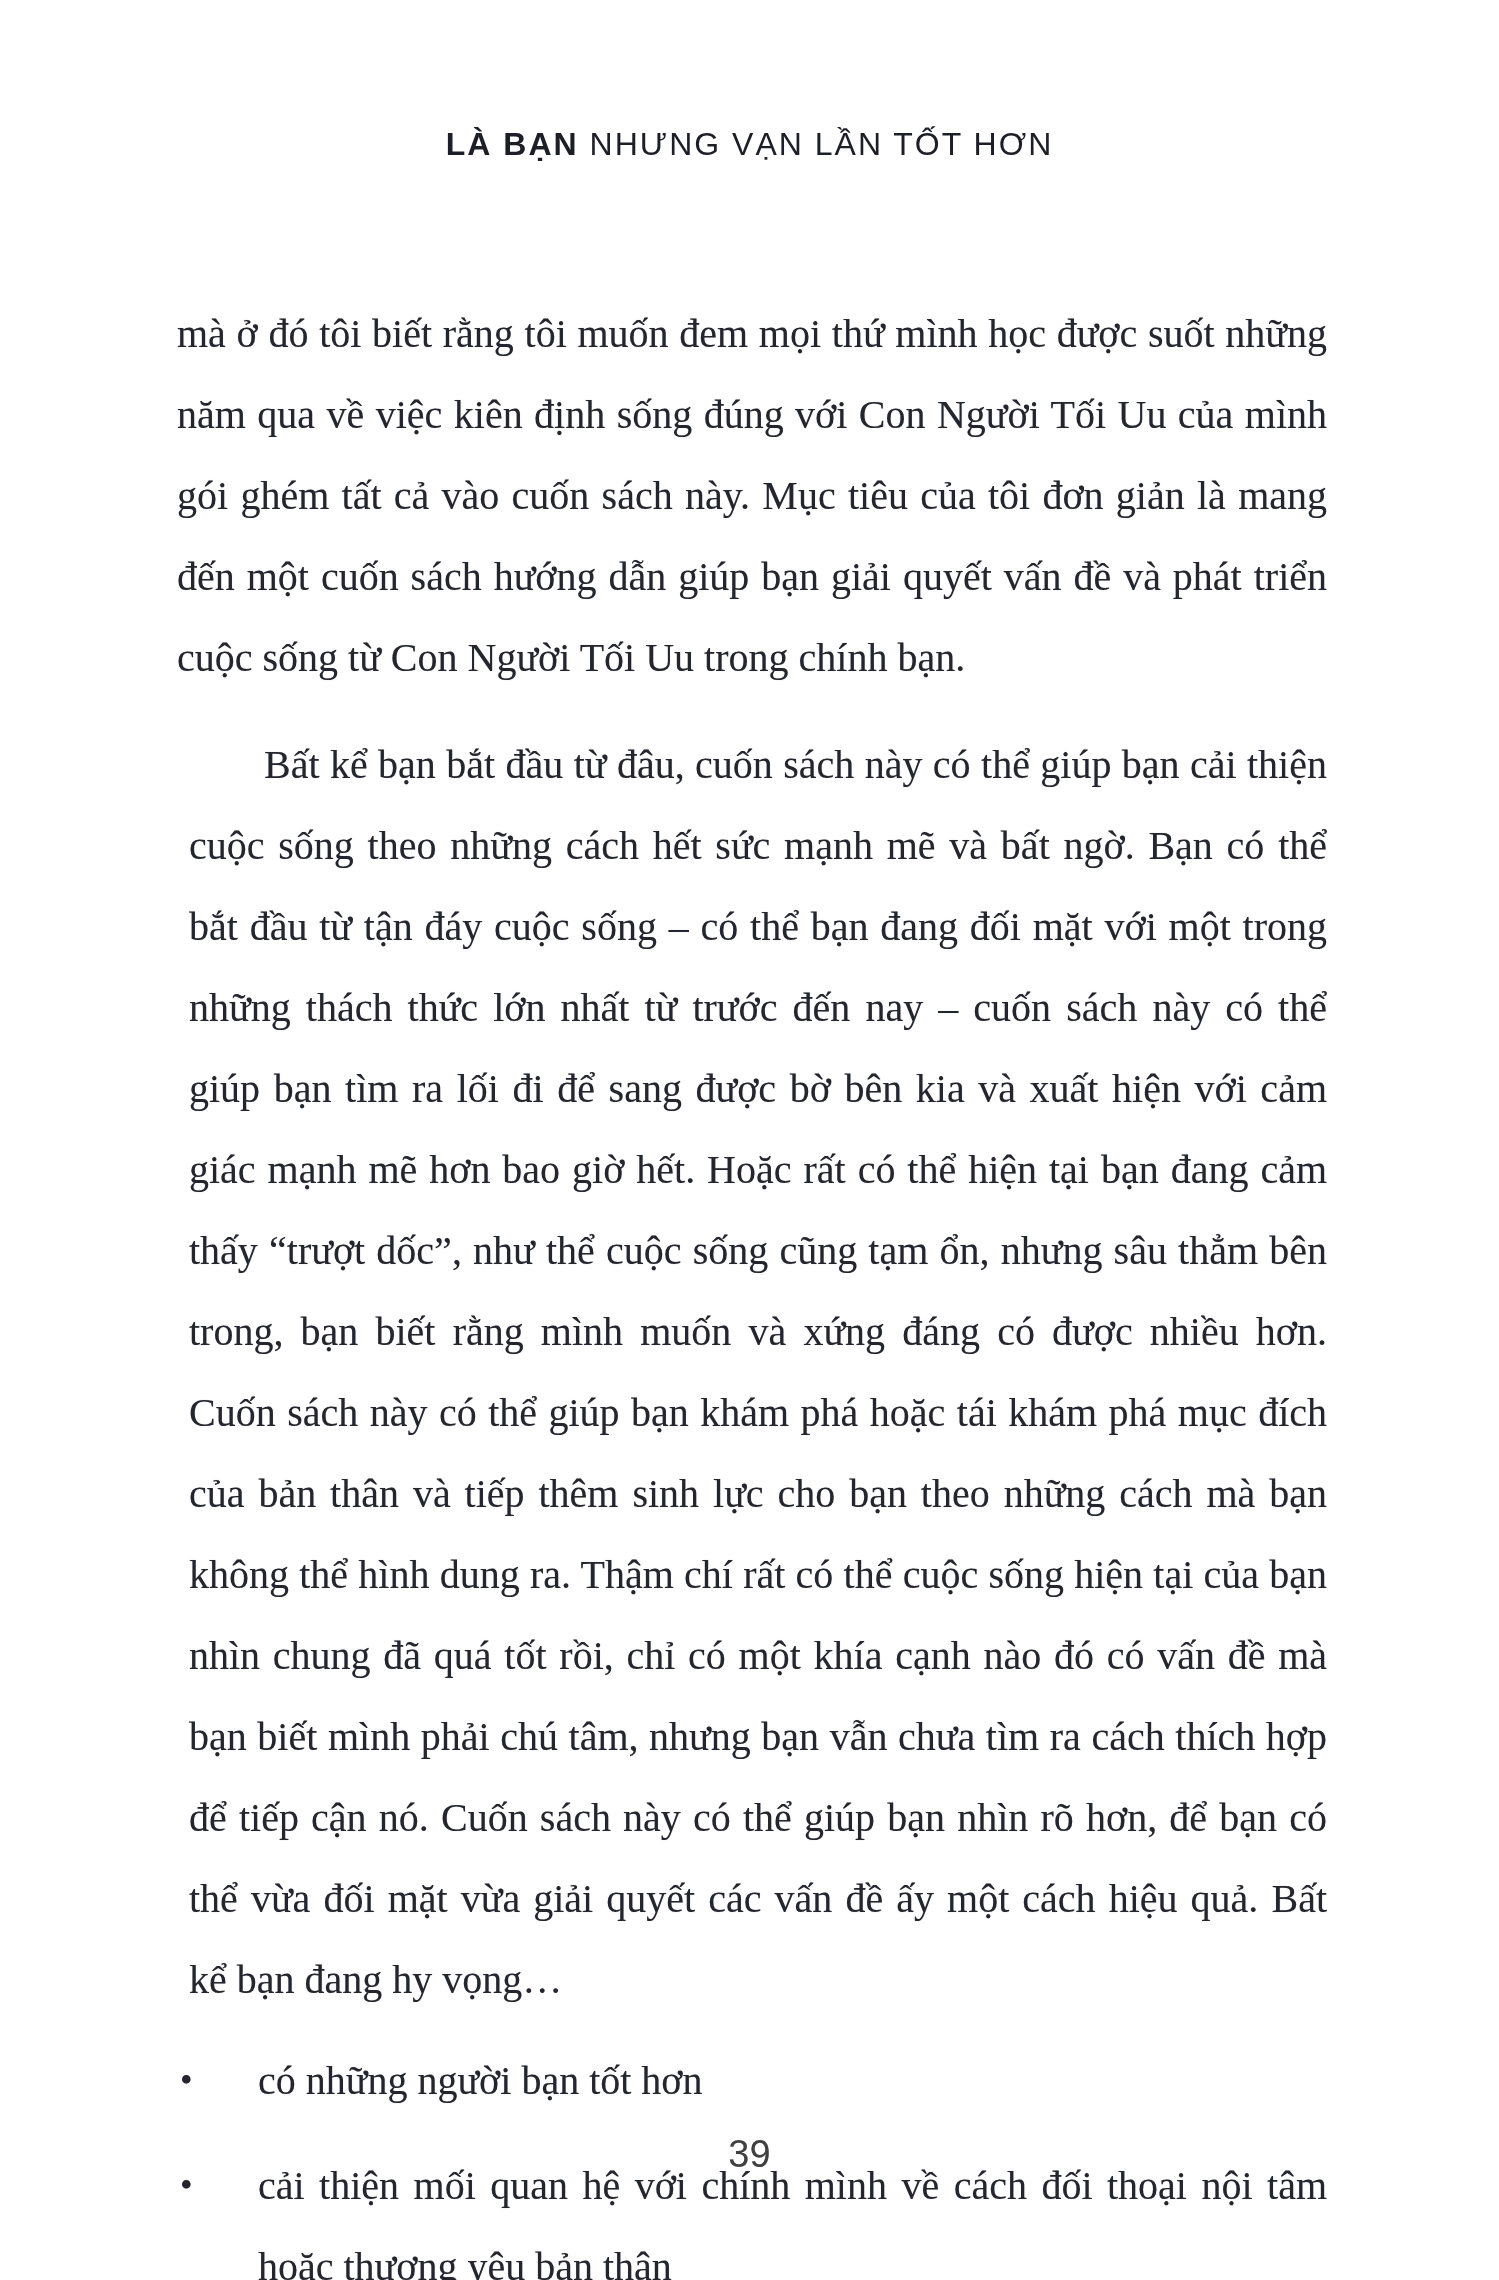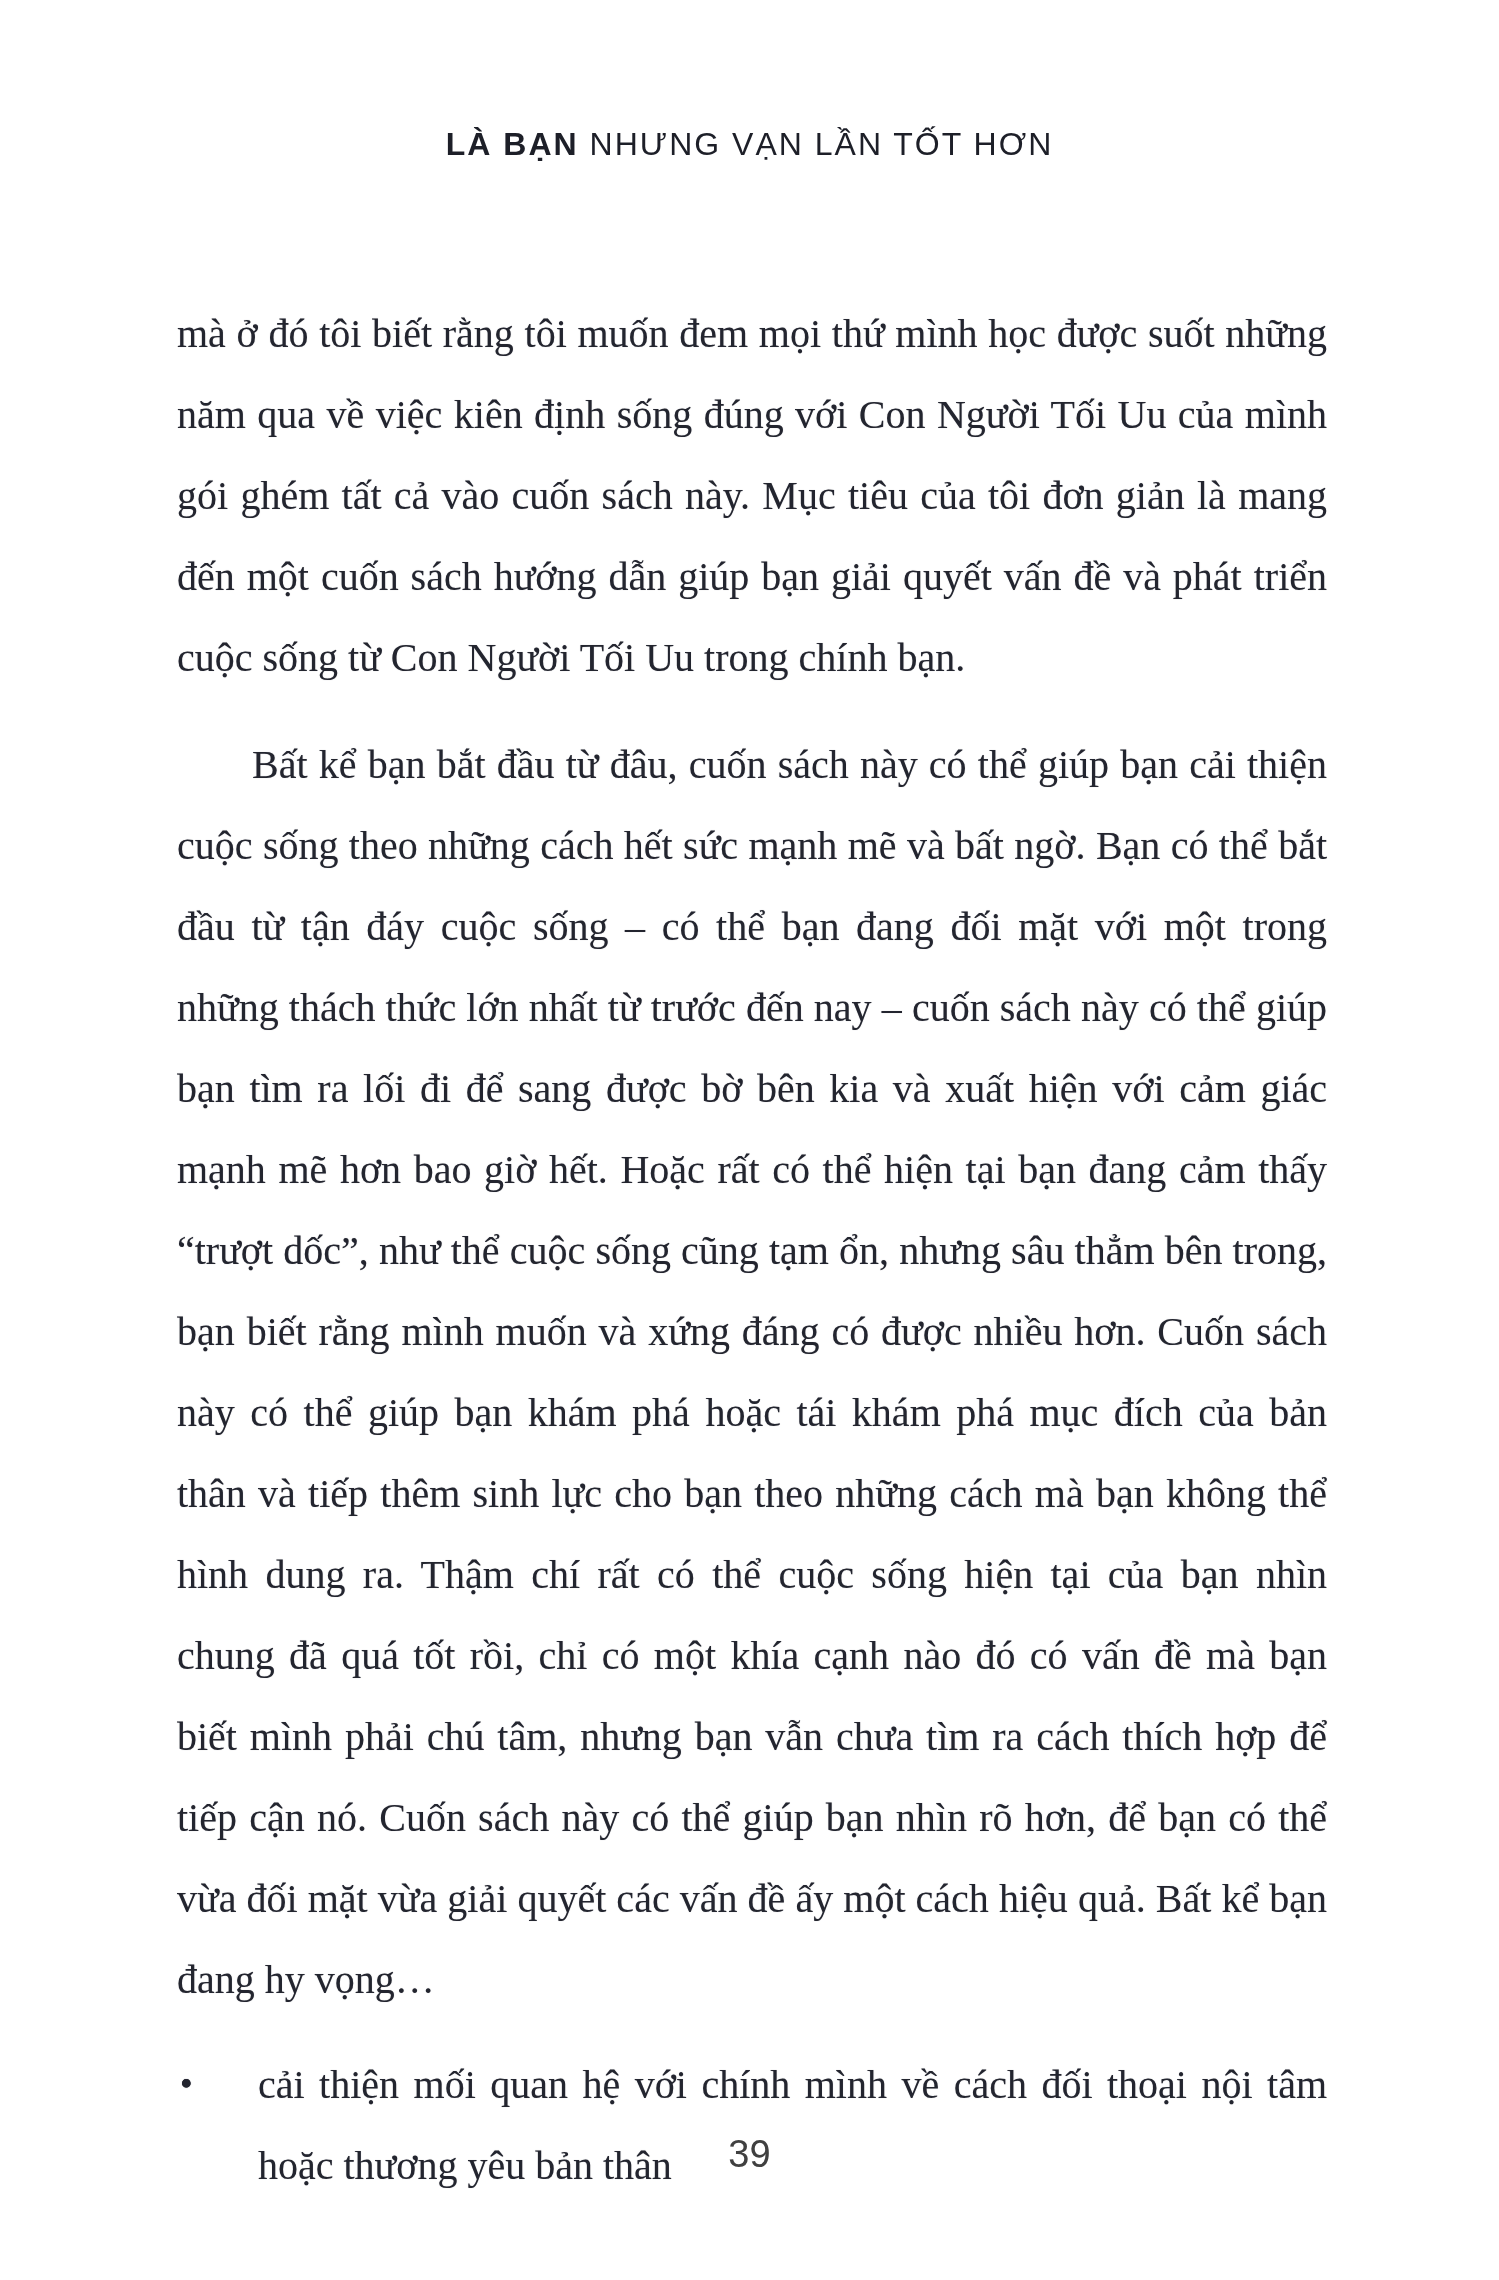--- a/index.html
+++ b/index.html
@@ -30,21 +30,21 @@
     left:177px;
     width:1150px;
     top:293px;
     font-family:"Liberation Serif","DejaVu Serif",serif;
     font-size:40px;
     line-height:81px;
     text-align:justify;
     text-shadow:0 0 1px rgba(35,37,47,.28);
   }
   .para{margin:0;}
-  .para.indent{text-indent:75px;margin-top:26px;}
+  .para.indent{text-indent:75px;margin-top:26px;margin-left:12px;}
   .bullets{
     list-style:none;
     margin:20px 0 0 0;
     padding:0;
   }
   .bullets li{
     position:relative;
     padding-left:81px;
     margin-top:24px;
     text-align:justify;
@@ -74,20 +74,21 @@
     <span class="rh-bold">LÀ BẠN</span><span class="rh-rest">NHƯNG VẠN LẦN TỐT HƠN</span>
   </div>
 
   <div class="body-text">
     <p class="para no-indent">mà ở đó tôi biết rằng tôi muốn đem mọi thứ mình học được suốt những năm qua về việc kiên định sống đúng với Con Người Tối Uu của mình gói ghém tất cả vào cuốn sách này. Mục tiêu của tôi đơn giản là mang đến một cuốn sách hướng dẫn giúp bạn giải quyết vấn đề và phát triển cuộc sống từ Con Người Tối Uu trong chính bạn.</p>
     <p class="para indent">Bất kể bạn bắt đầu từ đâu, cuốn sách này có thể giúp bạn cải thiện cuộc sống theo những cách hết sức mạnh mẽ và bất ngờ. Bạn có thể bắt đầu từ tận đáy cuộc sống – có thể bạn đang đối mặt với một trong những thách thức lớn nhất từ trước đến nay – cuốn sách này có thể giúp bạn tìm ra lối đi để sang được bờ bên kia và xuất hiện với cảm giác mạnh mẽ hơn bao giờ hết. Hoặc rất có thể hiện tại bạn đang cảm thấy “trượt dốc”, như thể cuộc sống cũng tạm ổn, nhưng sâu thẳm bên trong, bạn biết rằng mình muốn và xứng đáng có được nhiều hơn. Cuốn sách này có thể giúp bạn khám phá hoặc tái khám phá mục đích của bản thân và tiếp thêm sinh lực cho bạn theo những cách mà bạn không thể hình dung ra. Thậm chí rất có thể cuộc sống hiện tại của bạn nhìn chung đã quá tốt rồi, chỉ có một khía cạnh nào đó có vấn đề mà bạn biết mình phải chú tâm, nhưng bạn vẫn chưa tìm ra cách thích hợp để tiếp cận nó. Cuốn sách này có thể giúp bạn nhìn rõ hơn, để bạn có thể vừa đối mặt vừa giải quyết các vấn đề ấy một cách hiệu quả. Bất kể bạn đang hy vọng…</p>
 
     <ul class="bullets">
       <li>
         <span class="bullet-dot">•</span>
+        <span class="bullet-text">có những người bạn tốt hơn</span>
       </li>
       <li>
         <span class="bullet-dot">•</span>
         <span class="bullet-text">cải thiện mối quan hệ với chính mình về cách đối thoại nội tâm hoặc thương yêu bản thân</span>
       </li>
     </ul>
   </div>
 
   <div class="folio">39</div>
 

